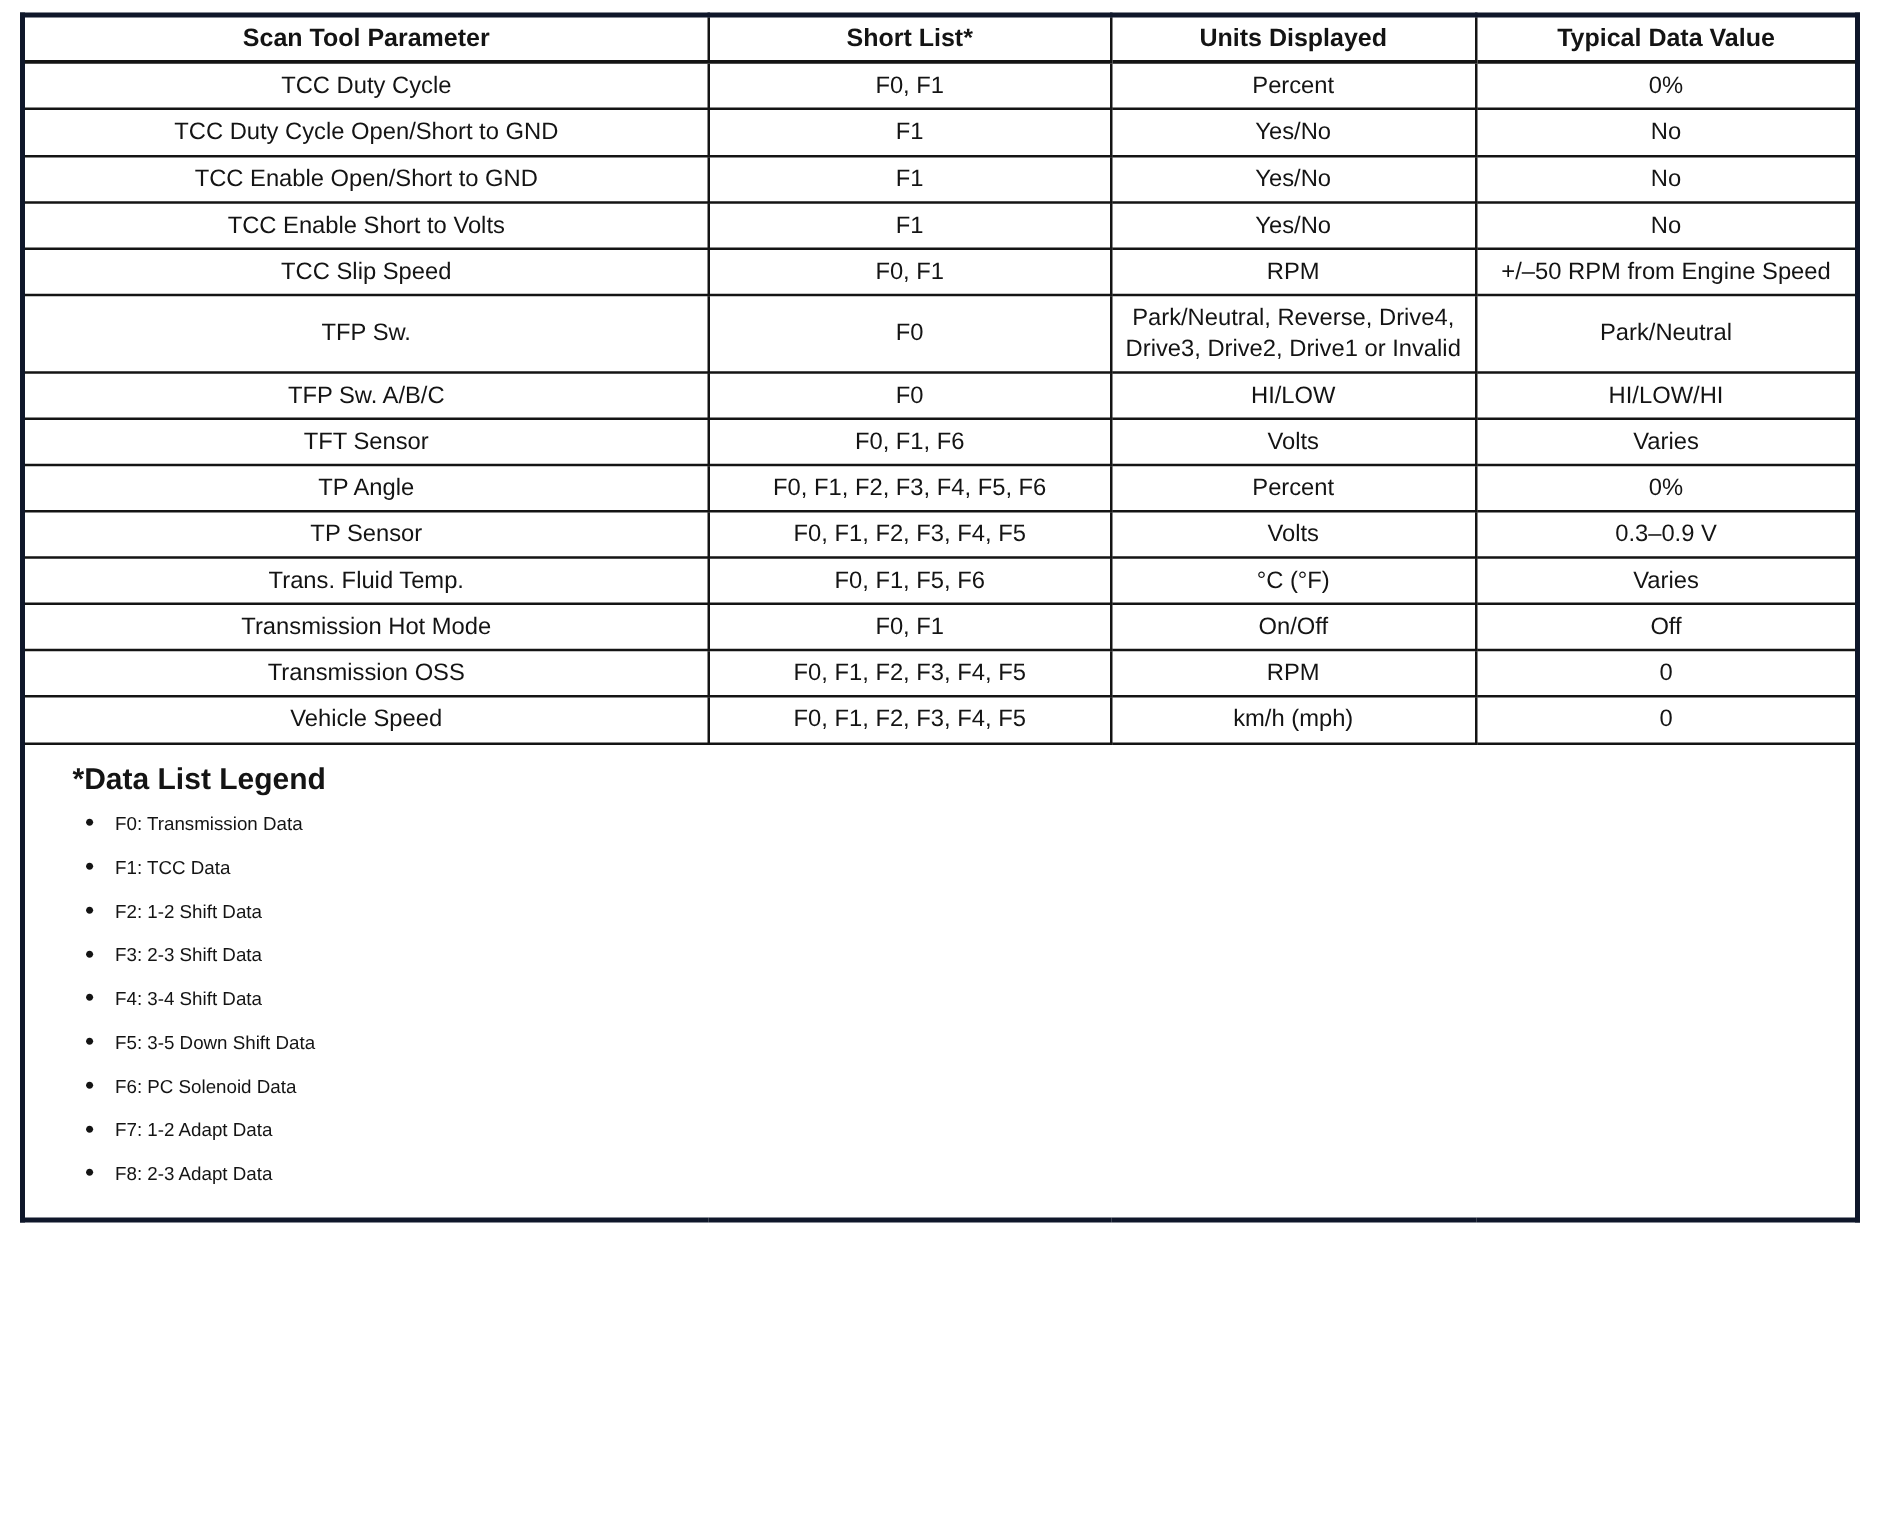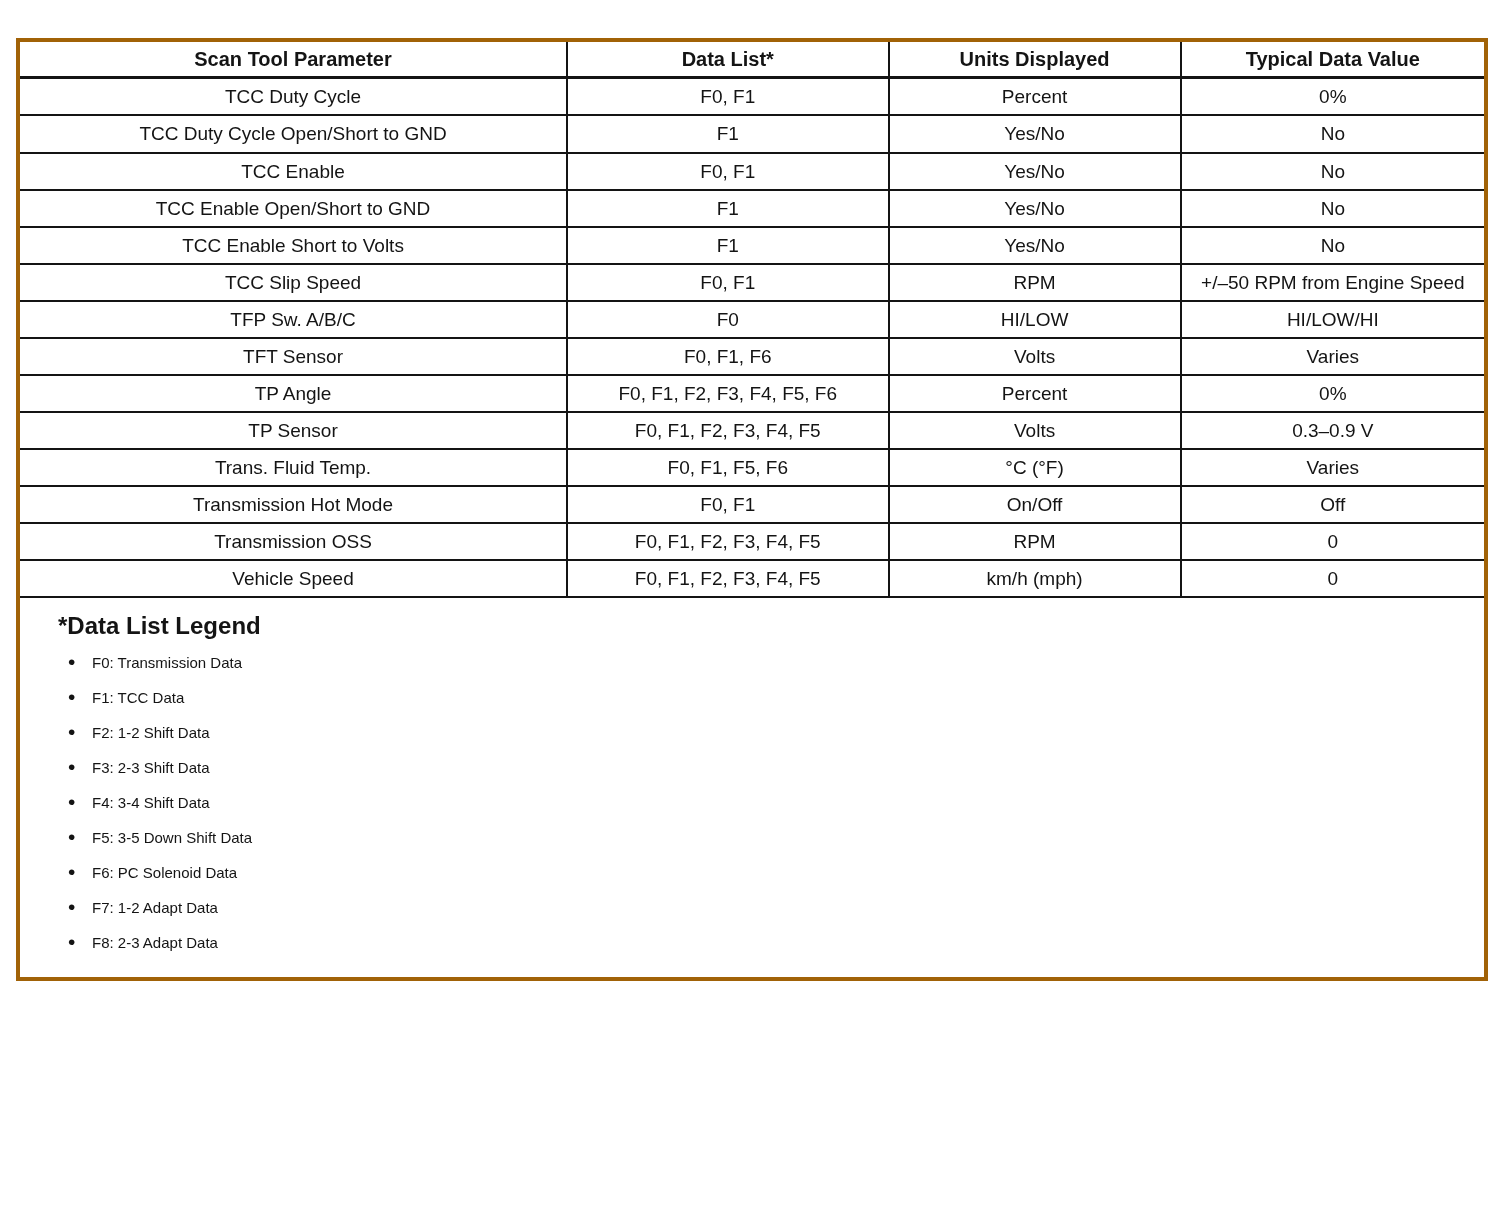--- a/index.html
+++ b/index.html
@@ -14,22 +14,21 @@
     height: 1224px;
     box-sizing: border-box;
     background: #ffffff;
     padding: 10px 16px 12px 16px;
     overflow: hidden;
   }
   table.param-table {
     width: 100%;
     border-collapse: collapse;
     table-layout: fixed;
-    border: 4px solid #a16207;
-    margin-top: 28px;
+    border: 4px solid #0f172a;
   }
   col.c1 { width: 37.4%; }
   col.c2 { width: 21.9%; }
   col.c3 { width: 19.9%; }
   col.c4 { width: 20.8%; }
   th, td {
     border: 2px solid #141414;
     text-align: center;
     vertical-align: middle;
     padding: 5px 8px;
@@ -80,61 +79,61 @@
   <table class="param-table">
     <colgroup>
       <col class="c1">
         <col class="c2">
         <col class="c3">
         <col class="c4">
     </colgroup>
     <thead>
       <tr>
           <th>Scan Tool Parameter</th>
-          <th>Data List*</th>
+          <th>Short List*</th>
           <th>Units Displayed</th>
           <th>Typical Data Value</th>
         </tr>
     </thead>
     <tbody>
         <tr>
           <td>TCC Duty Cycle</td>
           <td>F0, F1</td>
           <td>Percent</td>
           <td>0%</td>
         </tr>
         <tr>
           <td>TCC Duty Cycle Open/Short to GND</td>
           <td>F1</td>
           <td>Yes/No</td>
           <td>No</td>
         </tr>
         <tr>
-          <td>TCC Enable</td>
-          <td>F0, F1</td>
-          <td>Yes/No</td>
-          <td>No</td>
-        </tr>
-        <tr>
           <td>TCC Enable Open/Short to GND</td>
           <td>F1</td>
           <td>Yes/No</td>
           <td>No</td>
         </tr>
         <tr>
           <td>TCC Enable Short to Volts</td>
           <td>F1</td>
           <td>Yes/No</td>
           <td>No</td>
         </tr>
         <tr>
           <td>TCC Slip Speed</td>
           <td>F0, F1</td>
           <td>RPM</td>
           <td>+/–50 RPM from Engine Speed</td>
+        </tr>
+        <tr>
+          <td>TFP Sw.</td>
+          <td>F0</td>
+          <td>Park/Neutral, Reverse, Drive4, Drive3, Drive2, Drive1 or Invalid</td>
+          <td>Park/Neutral</td>
         </tr>
         <tr>
           <td>TFP Sw. A/B/C</td>
           <td>F0</td>
           <td>HI/LOW</td>
           <td>HI/LOW/HI</td>
         </tr>
         <tr>
           <td>TFT Sensor</td>
           <td>F0, F1, F6</td>

